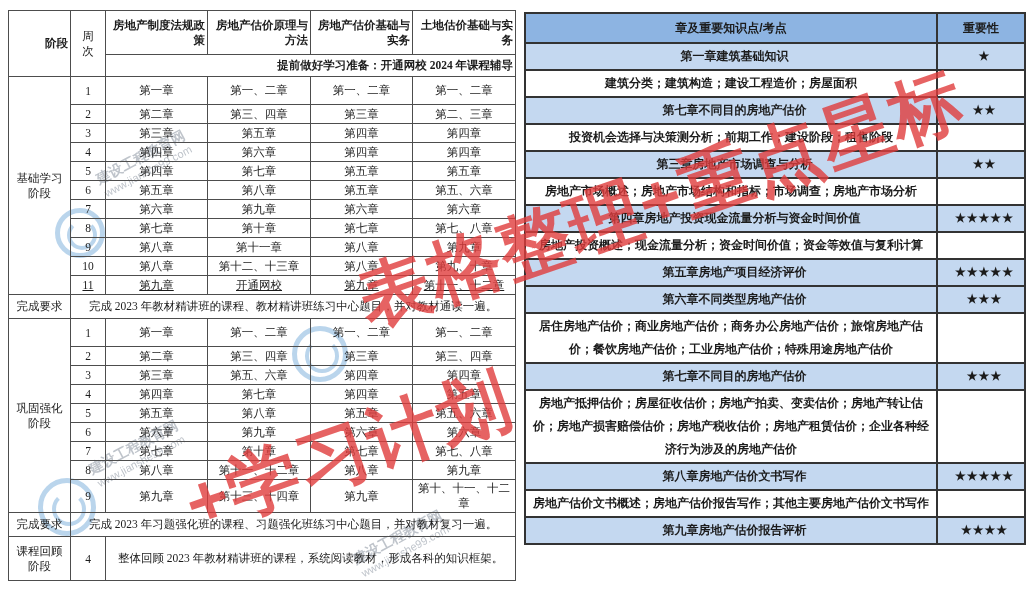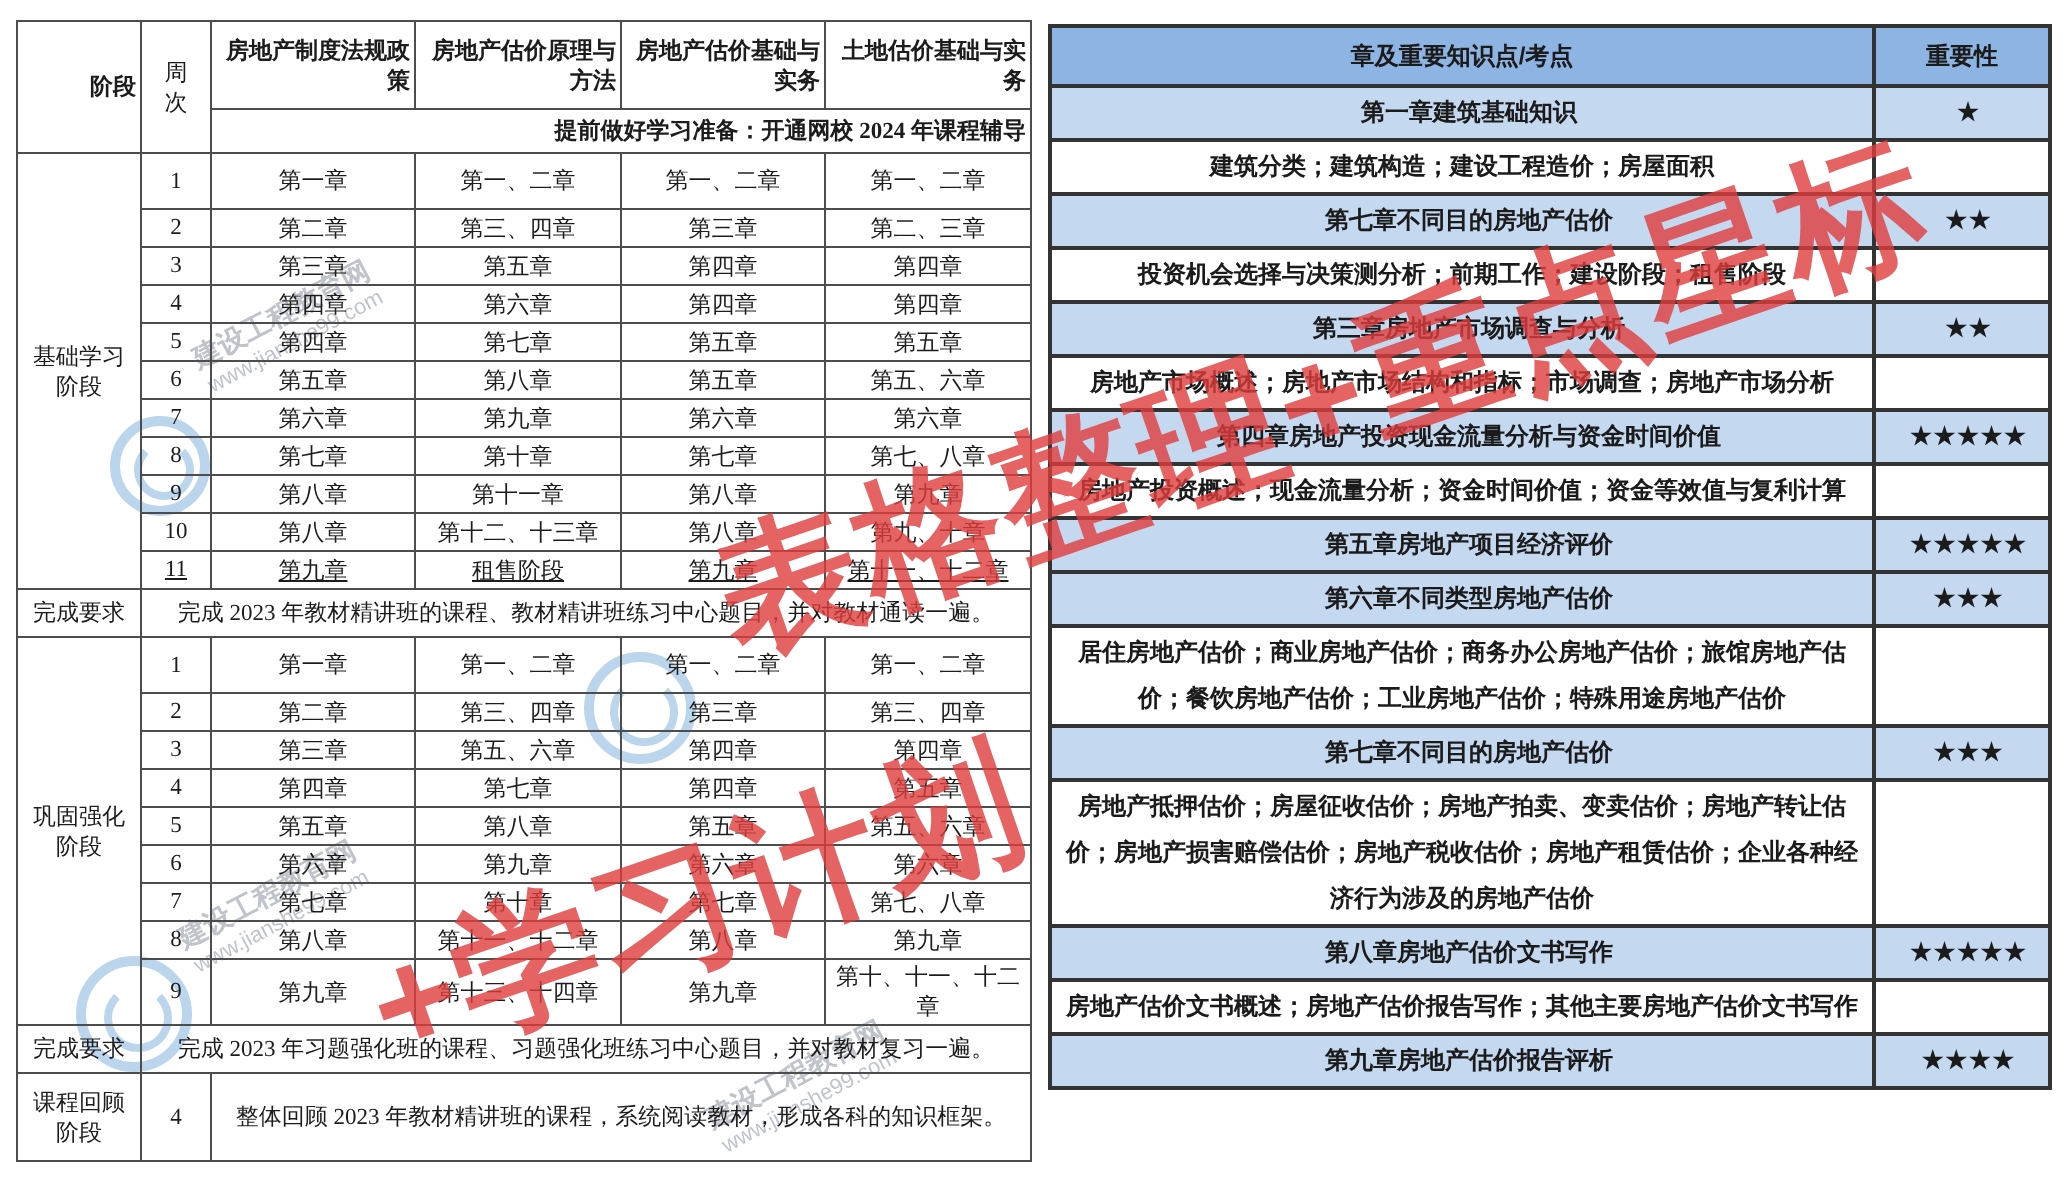--- a/index.html
+++ b/index.html
@@ -165,21 +165,21 @@
       <tr style="height: 19px;">
         <td>10</td>
         <td>第八章</td>
         <td>第十二、十三章</td>
         <td>第八章</td>
         <td>第九、十章</td>
       </tr>
       <tr style="height: 19px; text-decoration: underline;">
         <td>11</td>
         <td>第九章</td>
-        <td>租售阶段</td>
+        <td>开通网校</td>
         <td>第九章</td>
         <td>第十一、十二章</td>
       </tr>
     </tbody>
 
   <tbody>
     <tr style="height:24px">
       <td>完成要求</td>
       <td colspan="5" class="req-text">完成 2023 年教材精讲班的课程、教材精讲班练习中心题目，并对教材通读一遍。</td>
     </tr>

